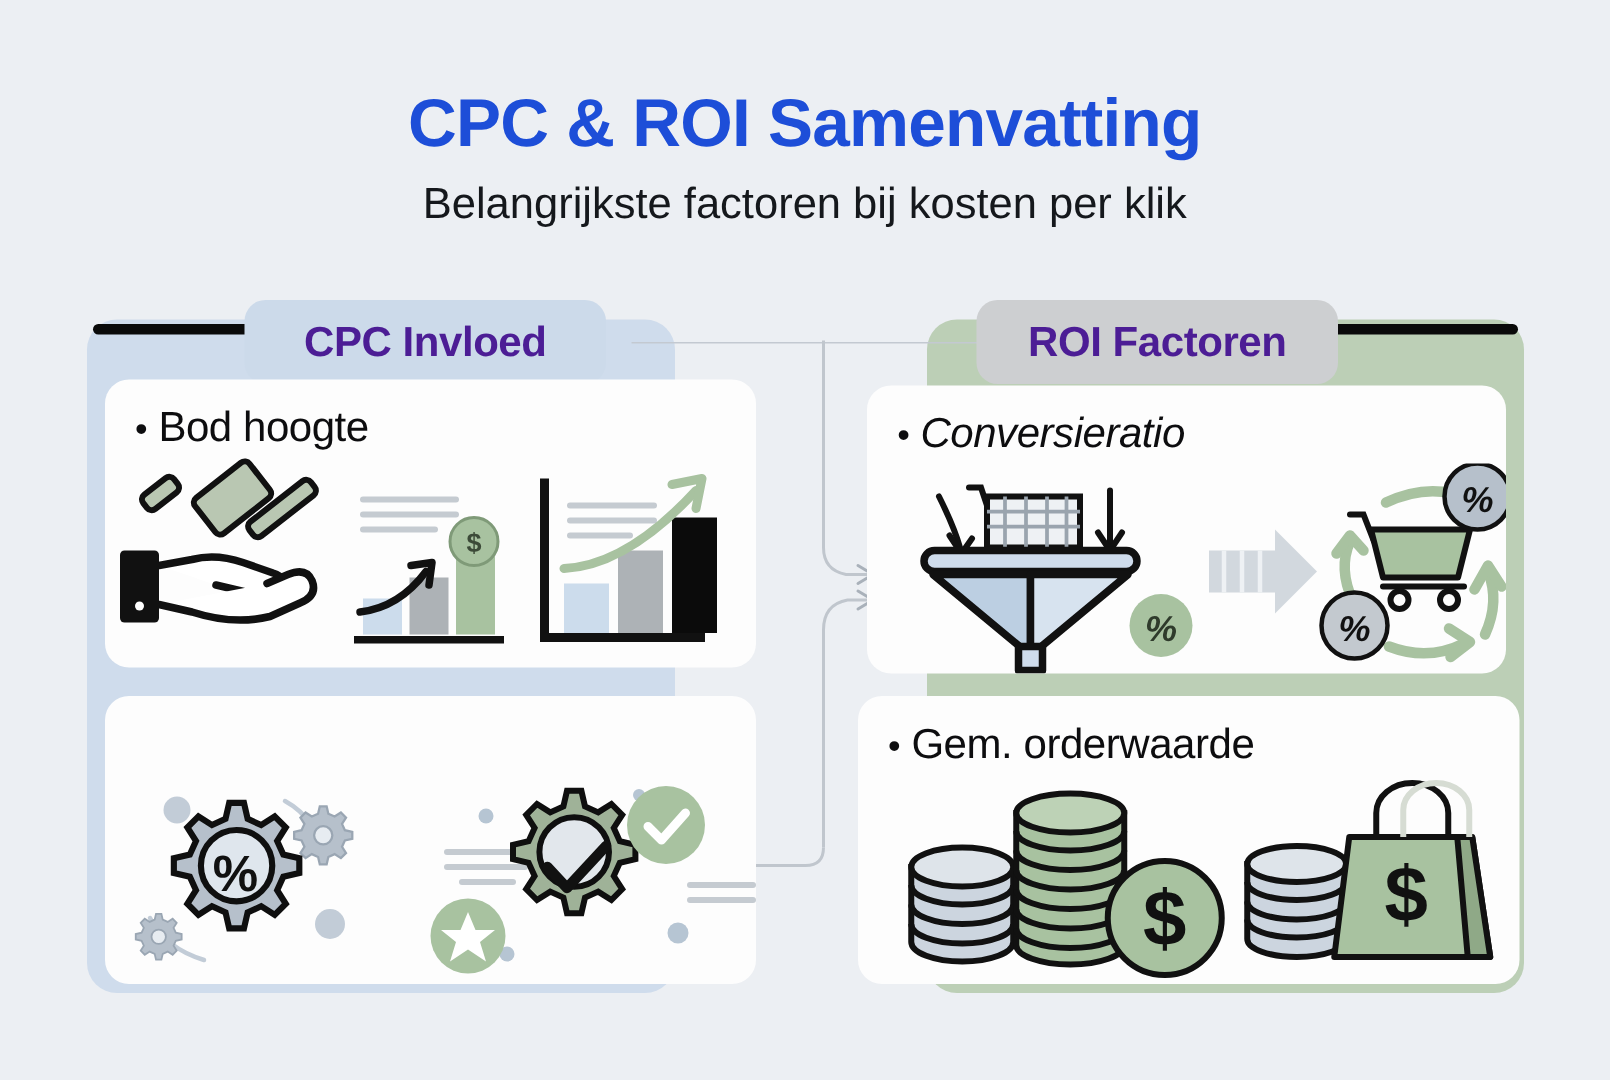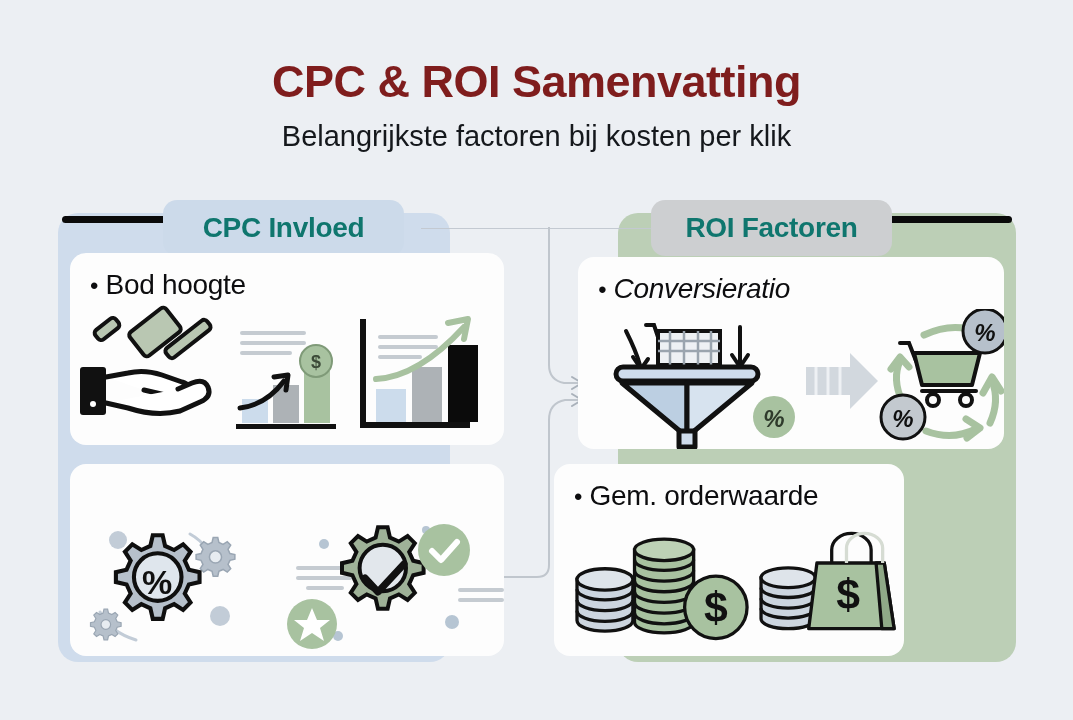--- a/index.html
+++ b/index.html
@@ -9,21 +9,21 @@
     font-family: "Liberation Sans", sans-serif;
     overflow: hidden;
   }
   #stage { position: relative; width: 1073px; height: 720px; background: #eceff3; }
 
   
   .page-title {
     position: absolute; top: 56px; left: 0; width: 1073px;
     text-align: center;
     font-size: 45px; font-weight: 700; letter-spacing: -0.5px;
-    color: #7f1d1d;
+    color: #1d4ed8;
   }
   .page-subtitle {
     position: absolute; top: 120px; left: 0; width: 1073px;
     text-align: center;
     font-size: 29px; font-weight: 400;
     color: #15181c;
   }
 
   
   .panel { position: absolute; border-radius: 20px; }
@@ -33,21 +33,21 @@
   .panel-accent {
     position: absolute; height: 7px; background: #0a0a0a; border-radius: 4px;
   }
   .accent-cpc { left: 62px; top: 216px; width: 200px; }
   .accent-roi { left: 840px; top: 216px; width: 172px; }
 
   
   .sec-badge {
     position: absolute; border-radius: 14px;
     display: flex; align-items: center; justify-content: center;
-    font-size: 28px; font-weight: 700; color: #0f766e;
+    font-size: 28px; font-weight: 700; color: #4c1d95;
     letter-spacing: -0.3px;
     text-align: center;
   }
   .badge-cpc { left: 163px; top: 200px; width: 241px; height: 56px; background: #ccdaea; }
   .badge-roi { left: 651px; top: 200px; width: 241px; height: 56px; background: #cdcfd1; }
 
   
   .rule { position: absolute; height: 1px; background: #c3c9d1; }
   .rule-left  { left: 421px; top: 228px; width: 128px; }
   .rule-right { left: 549px; top: 228px; width: 120px; }
@@ -56,21 +56,21 @@
   .connector { position: absolute; left: 420px; top: 205px; width: 235px; height: 400px; }
 
   
   .card {
     position: absolute; background: #fdfdfd; border-radius: 16px;
     overflow: hidden;
   }
   .card-1 { left: 70px; top: 253px; width: 434px; height: 192px; }
   .card-2 { left: 70px; top: 464px; width: 434px; height: 192px; }
   .card-3 { left: 578px; top: 257px; width: 426px; height: 192px; font-style: italic; }
-  .card-4 { left: 554px; top: 464px; width: 350px; height: 192px; }
+  .card-4 { left: 572px; top: 464px; width: 441px; height: 192px; }
 
   .card-title {
     position: absolute; left: 20px; top: 16px;
     font-size: 28px; font-weight: 400; color: #0d0d0f;
     letter-spacing: -0.3px; white-space: nowrap;
   }
   .card-title .bullet { font-size: 24px; }
 
   .card-art { position: absolute; left: 0; top: 52px; width: 100%; height: 140px; }
 

